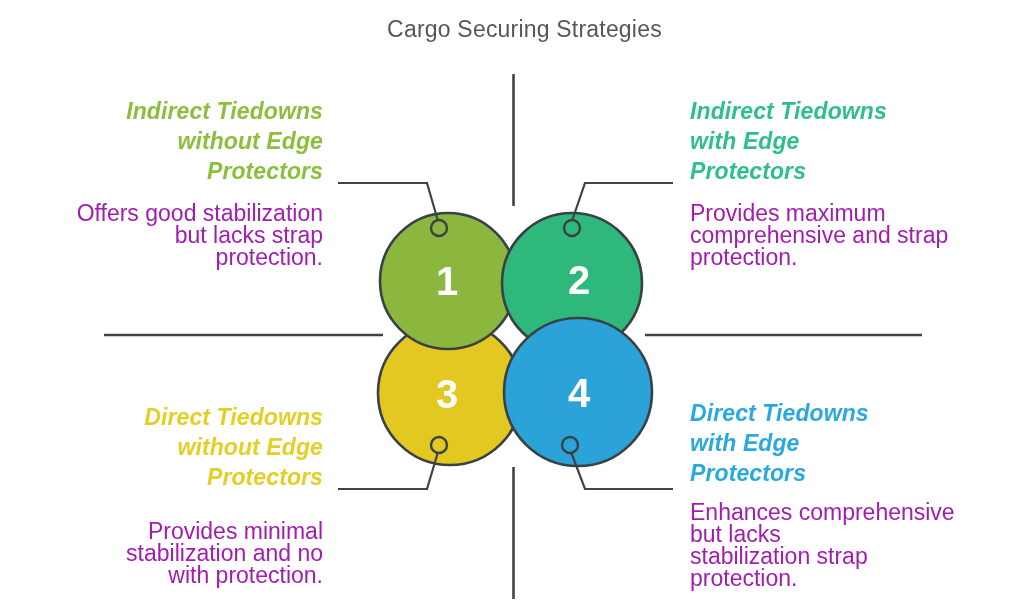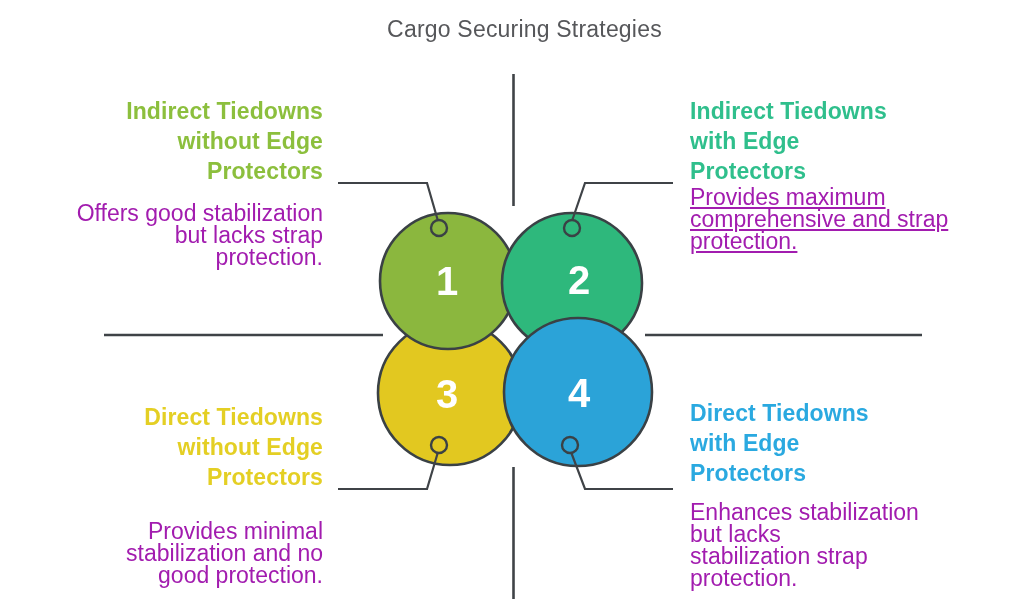--- a/index.html
+++ b/index.html
@@ -14,27 +14,27 @@
   .title{
     position:absolute;top:14px;left:0;width:100%;
     text-align:center;
     font-size:23px;line-height:30px;
     color:#56575a;
     letter-spacing:0.2px;
   }
   .diagram-svg{position:absolute;top:0;left:0;}
   .tblock{position:absolute;}
   .heading{font-weight:700;font-size:23px;line-height:30px;letter-spacing:0.1px;}
-  .heading span{display:block;}
+  .heading span{display:block;font-style:italic;}
   .desc{font-size:23px;line-height:22px;color:#a21caf;}
   .desc span{display:block;}
   .q1{left:40px;top:96px;width:283px;text-align:right;}
   .q1 .desc{margin-top:16px;}
   .q2{left:690px;top:96px;width:290px;text-align:left;}
-  .q2 .desc{text-decoration:underline;}
+  .q2 .desc{margin-top:16px;}
   .q3{left:40px;top:402px;width:283px;text-align:right;}
   .q3 .desc{margin-top:28px;}
   .q4{left:690px;top:398px;width:290px;text-align:left;}
   .q4 .desc{margin-top:13px;}
   .circle-number{
     font-family:"Liberation Sans", sans-serif;
     font-weight:700;font-size:40px;
   }
 </style>
 </head>
@@ -100,31 +100,31 @@
 
   <div class="tblock q3">
     <div class="heading" style="color: rgb(228, 207, 36);">
       <span>Direct Tiedowns</span>
       <span>without Edge</span>
       <span>Protectors</span>
     </div>
     <div class="desc">
       <span>Provides minimal</span>
       <span>stabilization and no</span>
-      <span>good protection.</span>
+      <span>with protection.</span>
     </div>
   </div>
 
   <div class="tblock q4">
     <div class="heading" style="color: rgb(42, 169, 224);">
       <span>Direct Tiedowns</span>
       <span>with Edge</span>
       <span>Protectors</span>
     </div>
     <div class="desc">
-      <span>Enhances stabilization</span>
+      <span>Enhances comprehensive</span>
       <span>but lacks</span>
       <span>stabilization strap</span>
       <span>protection.</span>
     </div>
   </div>
 
 </div>
 
 </body></html>

